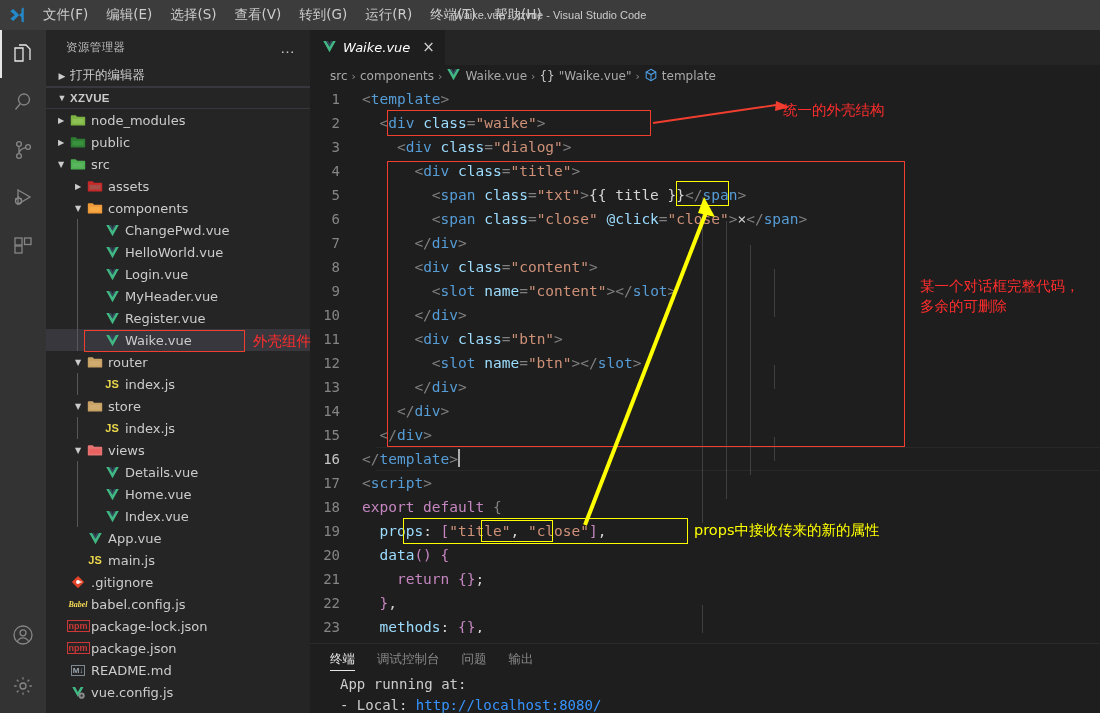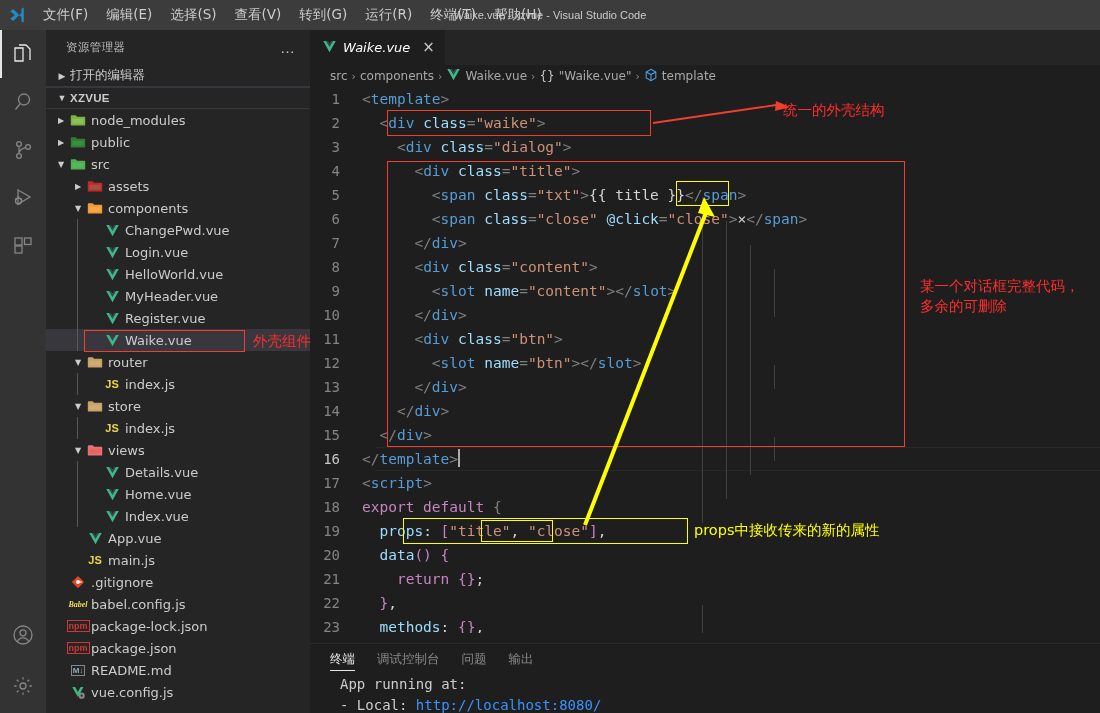--- a/index.html
+++ b/index.html
@@ -333,33 +333,33 @@
         <div class="row">
           <span class="indent-guide" style="left:31px"></span>
           <span style="width:42px;flex:none"></span>
           <span class="twisty" style="font-size:8px"></span>
           <span class="ficon">
             <svg width="15" height="15" viewBox="0 0 24 24">
               <path d="M2 3h4.6L12 12.5 17.4 3H22L12 21z" fill="#41b883"></path>
               <path d="M6.6 3h3L12 7.4 14.4 3h3L12 12.5z" fill="#35495e"></path>
             </svg>
           </span>
+          <span class="flabel">HelloWorld.vue</span>
+        </div>
+        <div class="row">
+          <span class="indent-guide" style="left:31px"></span>
+          <span style="width:42px;flex:none"></span>
+          <span class="twisty" style="font-size:8px"></span>
+          <span class="ficon">
+            <svg width="15" height="15" viewBox="0 0 24 24">
+              <path d="M2 3h4.6L12 12.5 17.4 3H22L12 21z" fill="#41b883"></path>
+              <path d="M6.6 3h3L12 7.4 14.4 3h3L12 12.5z" fill="#35495e"></path>
+            </svg>
+          </span>
           <span class="flabel">Login.vue</span>
-        </div>
-        <div class="row">
-          <span class="indent-guide" style="left:31px"></span>
-          <span style="width:42px;flex:none"></span>
-          <span class="twisty" style="font-size:8px"></span>
-          <span class="ficon">
-            <svg width="15" height="15" viewBox="0 0 24 24">
-              <path d="M2 3h4.6L12 12.5 17.4 3H22L12 21z" fill="#41b883"></path>
-              <path d="M6.6 3h3L12 7.4 14.4 3h3L12 12.5z" fill="#35495e"></path>
-            </svg>
-          </span>
-          <span class="flabel">HelloWorld.vue</span>
         </div>
         <div class="row">
           <span class="indent-guide" style="left:31px"></span>
           <span style="width:42px;flex:none"></span>
           <span class="twisty" style="font-size:8px"></span>
           <span class="ficon">
             <svg width="15" height="15" viewBox="0 0 24 24">
               <path d="M2 3h4.6L12 12.5 17.4 3H22L12 21z" fill="#41b883"></path>
               <path d="M6.6 3h3L12 7.4 14.4 3h3L12 12.5z" fill="#35495e"></path>
             </svg>

